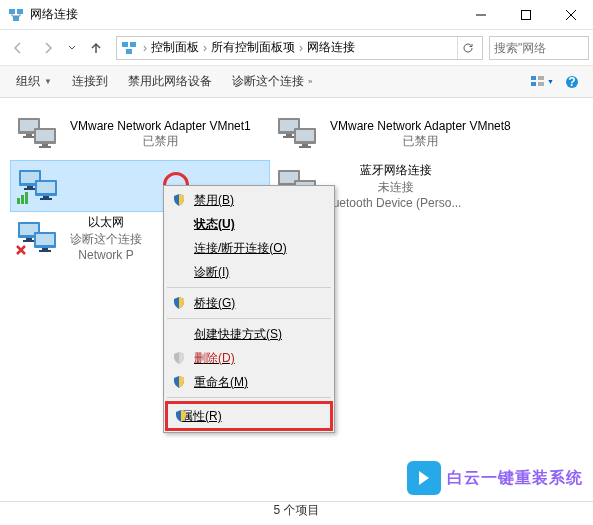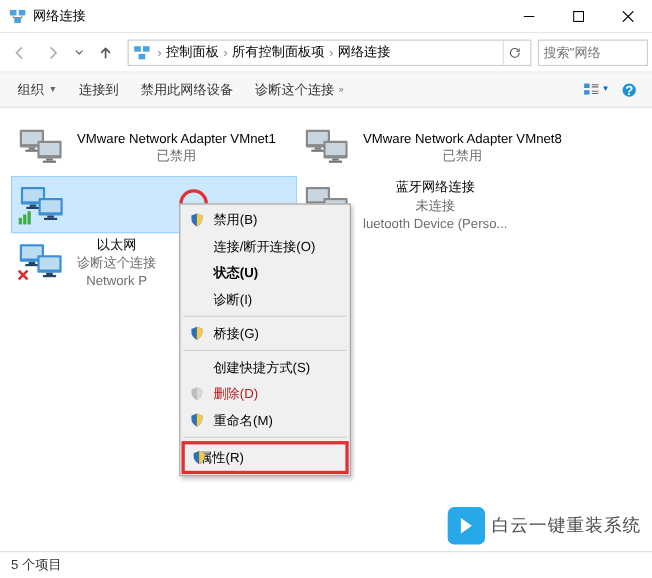--- a/index.html
+++ b/index.html
@@ -35,33 +35,33 @@
 .item .neticon { width: 48px; height: 40px; flex-shrink: 0; position: relative; }
 .item .info { display: flex; flex-direction: column; overflow: hidden; text-align: center; }
 .item .info .name { color: #000; white-space: nowrap; overflow: hidden; text-overflow: ellipsis; }
 .item .info .line2 { color: #6d6d6d; white-space: nowrap; overflow: hidden; text-overflow: ellipsis; }
 .item .info .line3 { color: #6d6d6d; white-space: nowrap; overflow: hidden; text-overflow: ellipsis; }
 
 .neticon svg { width: 100%; height: 100%; }
 
 .red-circle { position: absolute; width: 26px; height: 26px; border: 3px solid #e03030; border-radius: 50%; left: 163px; top: 172px; z-index: 5; pointer-events: none; }
 
-.context-menu { position: absolute; left: 163px; top: 185px; width: 156px; background: #f0f0f0; border: 1px solid #a0a0a0; box-shadow: 2px 2px 4px rgba(0,0,0,.25); padding: 2px; z-index: 10; }
+.context-menu { position: absolute; left: 163px; top: 185px; width: 172px; background: #f0f0f0; border: 1px solid #a0a0a0; box-shadow: 2px 2px 4px rgba(0,0,0,.25); padding: 2px; z-index: 10; text-decoration: underline; }
 .menu-item { height: 24px; display: flex; align-items: center; padding: 0 10px 0 28px; position: relative; color: #000; }
 .menu-item.disabled { color: #b91c1c; }
 .menu-item .shield { position: absolute; left: 6px; width: 14px; height: 14px; }
 .menu-sep { height: 1px; background: #d0d0d0; margin: 3px 1px; }
 .red-box { border: 3px solid #e03030; margin: 1px -1px -1px -1px; }
 .red-box .menu-item { padding-left: 13px; }
 
-.statusbar { position: absolute; bottom: 0; left: 0; right: 0; height: 24px; border-top: 1px solid #ddd; display: flex; align-items: center; padding: 0 10px; gap: 18px; color: #333; background: #fff; }
+.statusbar { position: absolute; bottom: 0; left: 0; right: 0; height: 24px; border-top: 1px solid #ddd; display: flex; align-items: center; padding: 0 10px; gap: 18px; color: #333; background: #fff; flex-direction: column; }
 
 .watermark { position: absolute; right: 10px; bottom: 30px; display: flex; align-items: center; gap: 6px; opacity: .95; }
 .watermark .logo { width: 34px; height: 34px; background: #1ca4e8; border-radius: 6px; display: flex; align-items: center; justify-content: center; }
-.watermark .txt .l1 { font-size: 16px; color: #404040; font-weight: 400; letter-spacing: 1px; text-align: right; }
+.watermark .txt .l1 { font-size: 16px; color: #8b5cf6; font-weight: 700; letter-spacing: 1px; text-align: right; }
 .watermark .txt .l2 { font-size: 10px; color: #9a9a9a; letter-spacing: .5px; }
 
 .monitor { fill: #3a8fd6; }
 .monitor.gray { fill: #8a8a8a; }
 </style>
 </head>
 <body>
 
 <div class="titlebar">
   <span class="icon">
@@ -273,24 +273,24 @@
 
 <div class="context-menu">
   <div class="menu-item">
     <span class="shield"><svg viewBox="0 0 14 14">
           <path d="M7 1l5 2v3c0 3-2 5-5 7-3-2-5-4-5-7V3z" fill="#2b71b8"></path>
           <path d="M7 1v12c3-2 5-4 5-7V3z" fill="#f7c948"></path>
         </svg></span>
     <span>禁用(B)</span>
   </div>
   <div class="menu-item">
+      <b>状态(U)</b>
+    </div>
+  <div class="menu-item">
       <span>连接/断开连接(O)</span>
-    </div>
-  <div class="menu-item">
-      <b>状态(U)</b>
     </div>
   <div class="menu-item">
       <span>诊断(I)</span>
     </div>
   <div class="menu-sep"></div>
   <div class="menu-item">
     <span class="shield"><svg viewBox="0 0 14 14">
           <path d="M7 1l5 2v3c0 3-2 5-5 7-3-2-5-4-5-7V3z" fill="#2b71b8"></path>
           <path d="M7 1v12c3-2 5-4 5-7V3z" fill="#f7c948"></path>
         </svg></span>

